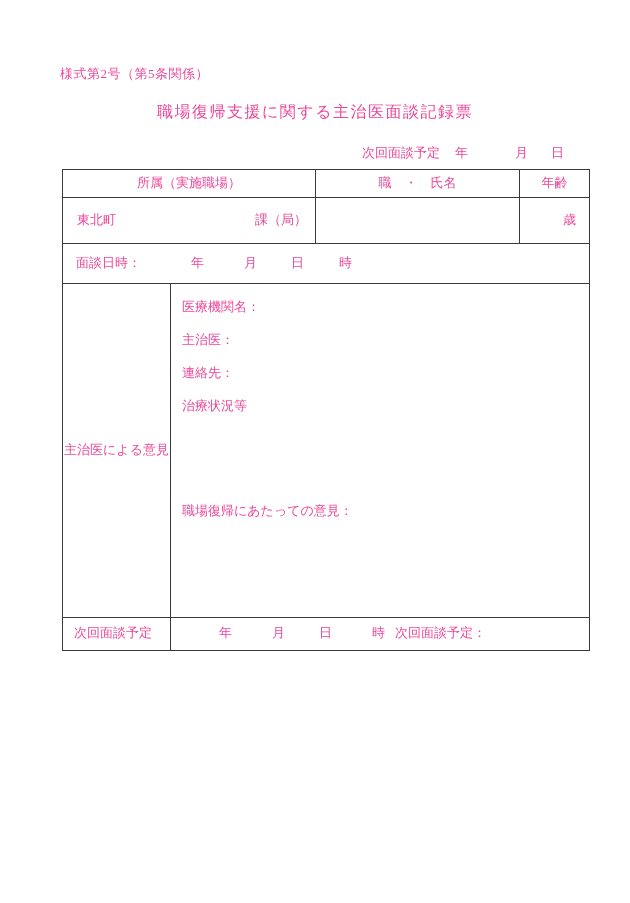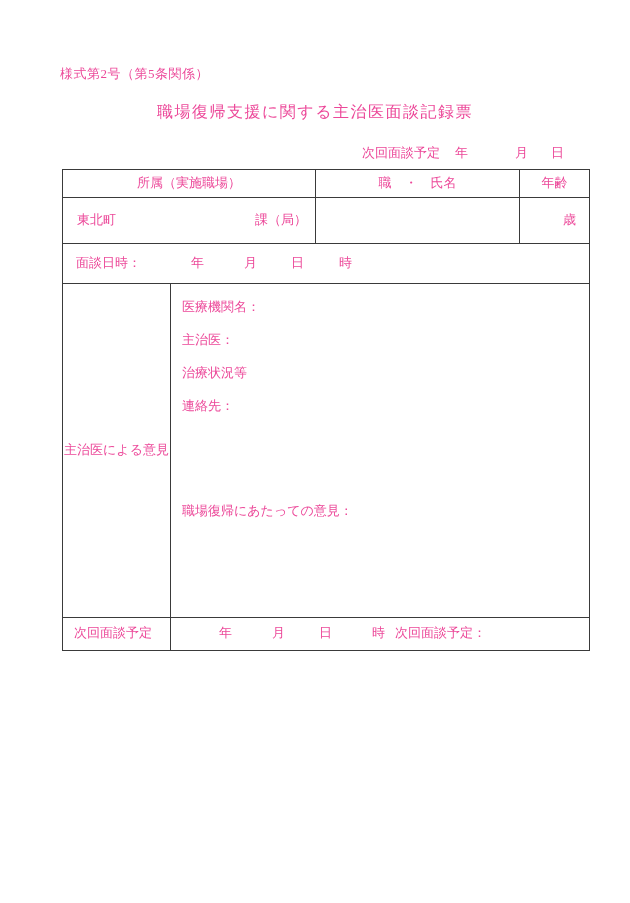--- a/index.html
+++ b/index.html
@@ -142,22 +142,22 @@
         <span class="g-day">日</span>
         <span class="g-hour">時</span>
       </div>
     </div>
 
     <div class="frow r4">
       <div class="cell lc bl">主治医による意見</div>
       <div class="cell cc">
         <div class="op-line">医療機関名：</div>
         <div class="op-line">主治医：</div>
+        <div class="op-line">連絡先：</div>
         <div class="op-line">治療状況等</div>
-        <div class="op-line">連絡先：</div>
         <div class="op-line return-line">職場復帰にあたっての意見：</div>
       </div>
     </div>
 
     <div class="frow r5">
       <div class="cell lc bl">次回面談予定</div>
       <div class="cell cc">
         <span class="n-year">年</span>
         <span class="n-month">月</span>
         <span class="n-day">日</span>

